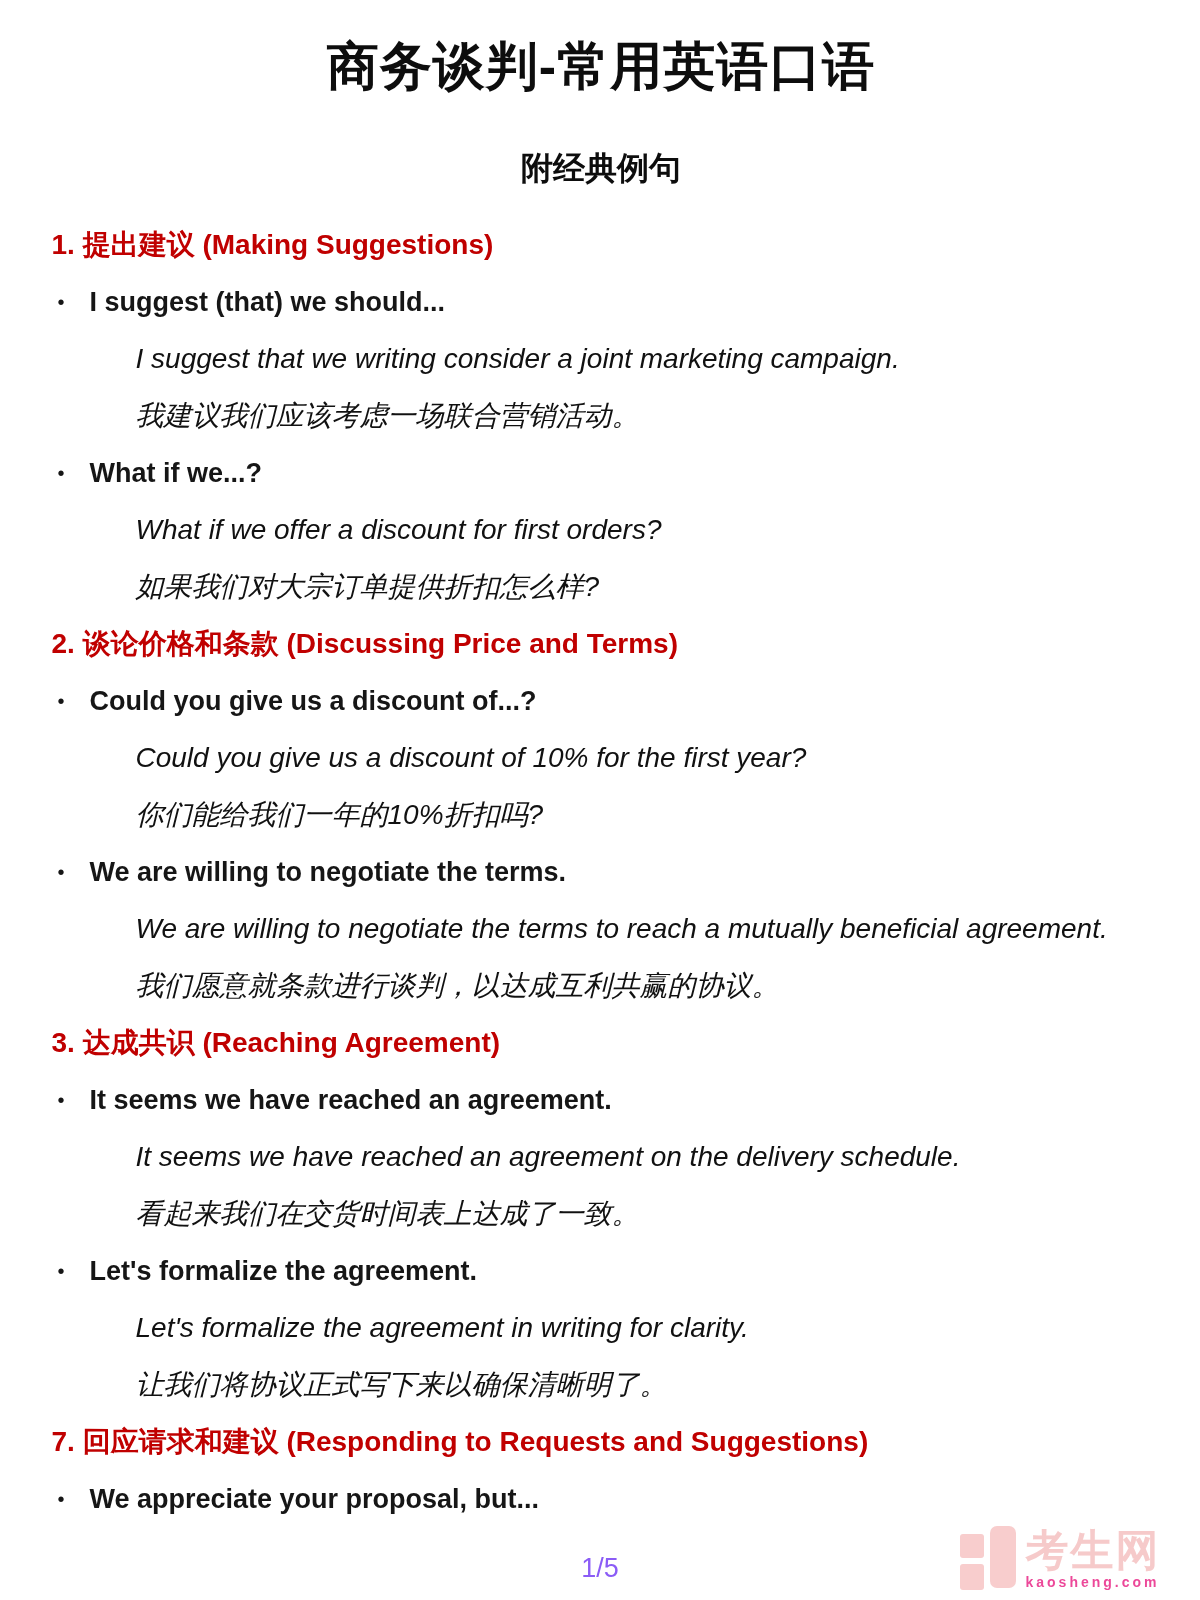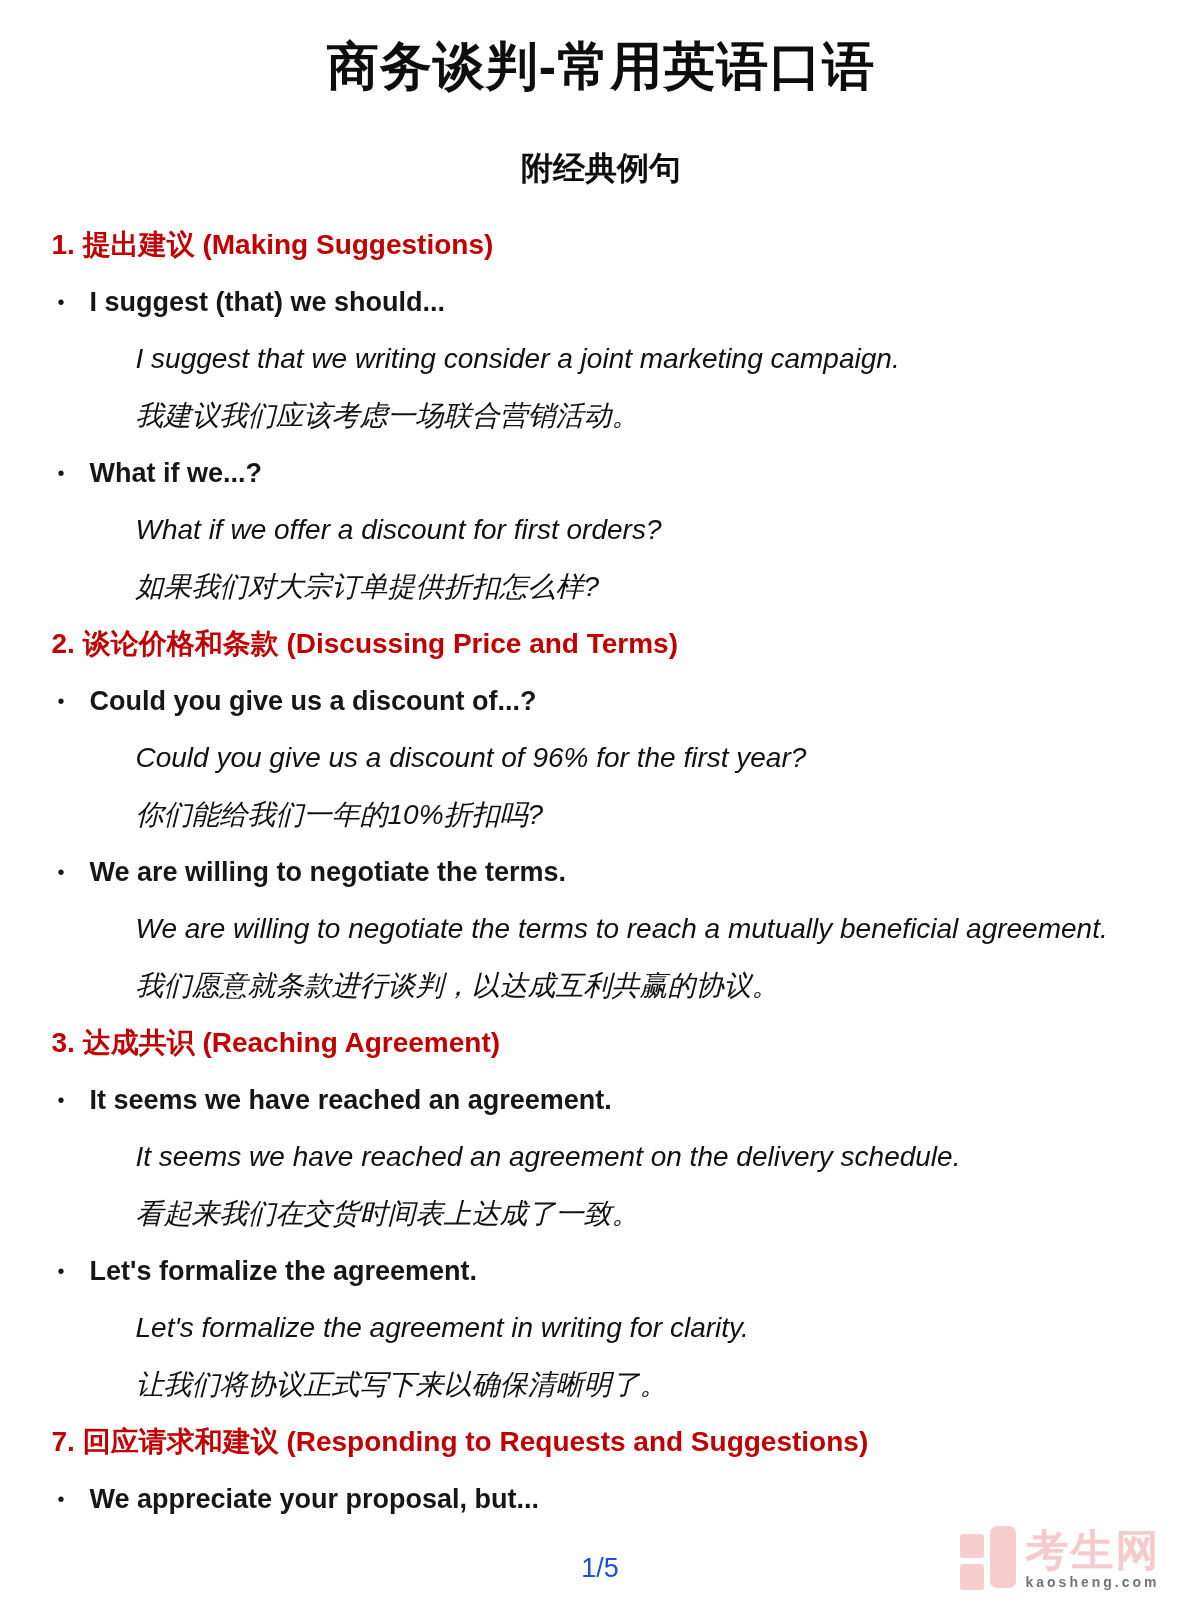--- a/index.html
+++ b/index.html
@@ -65,37 +65,37 @@
     padding-left:84px;
     white-space:nowrap;
     color:#111111;
   }
   .example.zh { font-weight:400; }
   .page-num {
     position:absolute;
     left:0; right:0; bottom:16px;
     text-align:center;
     font-size:27px;
-    color:#1d4ed8;
+    color:#8b5cf6;
     font-weight:400;
   }
   .watermark {
     position:absolute;
     right:30px; bottom:8px;
     display:flex;
     align-items:center;
     gap:10px;
   }
   .wm-icon { position:relative; width:56px; height:66px; flex:none; }
   .wm-icon .sq-top    { position:absolute; left:0; top:8px;  width:24px; height:24px; background:#f8cdcd; border-radius:3px; }
   .wm-icon .sq-bottom { position:absolute; left:0; bottom:2px; width:24px; height:26px; background:#f8cdcd; border-radius:3px; }
   .wm-icon .bar-right { position:absolute; right:0; top:0;   width:26px; height:62px; background:#f8cdcd; border-radius:7px; }
   .wm-text { display:flex; flex-direction:column; line-height:1; }
   .wm-brand  { font-size:43px; font-weight:700; color:#f6caca; letter-spacing:2px; }
-  .wm-domain { font-size:14px; font-weight:700; color:#737373; letter-spacing:3px; margin-top:3px; }
+  .wm-domain { font-size:14px; font-weight:700; color:#ec4899; letter-spacing:3px; margin-top:3px; }
 </style>
 </head>
 <body>
 
 <div class="page">
 
   <h1 class="doc-title">商务谈判-常用英语口语</h1>
   <h2 class="doc-subtitle">附经典例句</h2>
 
   <div class="section-heading">1. 提出建议 (Making Suggestions)</div>
@@ -113,21 +113,21 @@
   </div>
   <div class="example en">What if we offer a discount for first orders?</div>
   <div class="example zh">如果我们对大宗订单提供折扣怎么样?</div>
 
   <div class="section-heading">2. 谈论价格和条款 (Discussing Price and Terms)</div>
 
   <div class="bullet-row">
     <span class="bullet">•</span>
     <span class="phrase">Could you give us a discount of...?</span>
   </div>
-  <div class="example en">Could you give us a discount of 96% for the first year?</div>
+  <div class="example en">Could you give us a discount of 10% for the first year?</div>
   <div class="example zh">你们能给我们一年的10%折扣吗?</div>
 
   <div class="bullet-row">
     <span class="bullet">•</span>
     <span class="phrase">We are willing to negotiate the terms.</span>
   </div>
   <div class="example en">We are willing to negotiate the terms to reach a mutually beneficial agreement.</div>
   <div class="example zh">我们愿意就条款进行谈判，以达成互利共赢的协议。</div>
 
   <div class="section-heading">3. 达成共识 (Reaching Agreement)</div>

